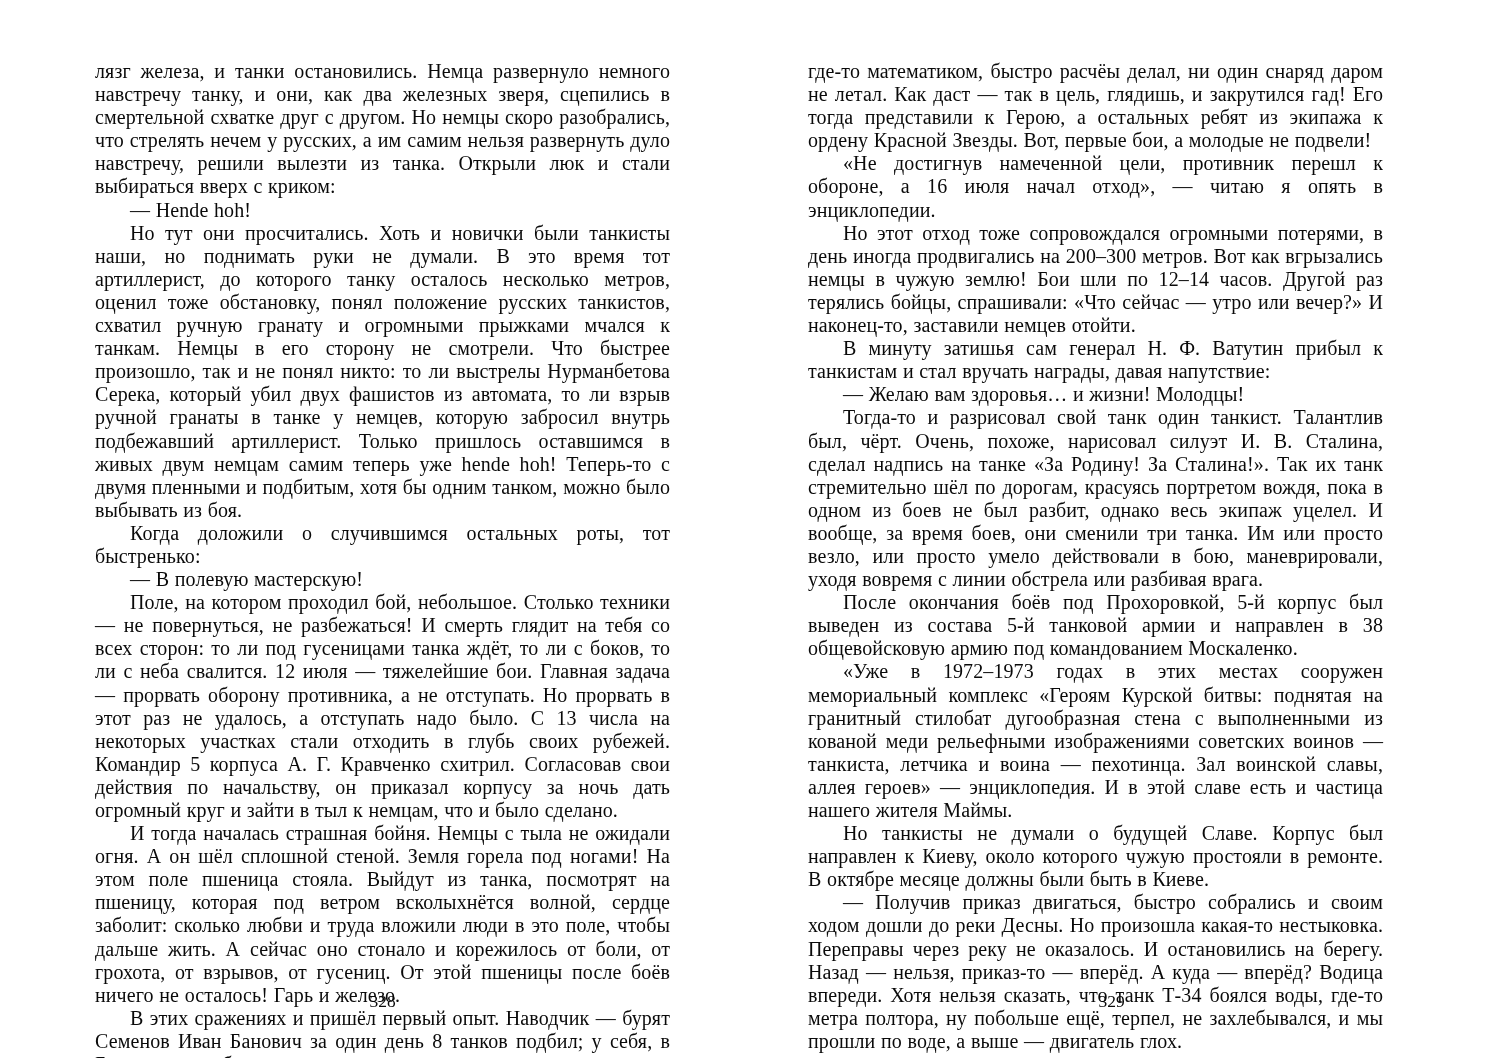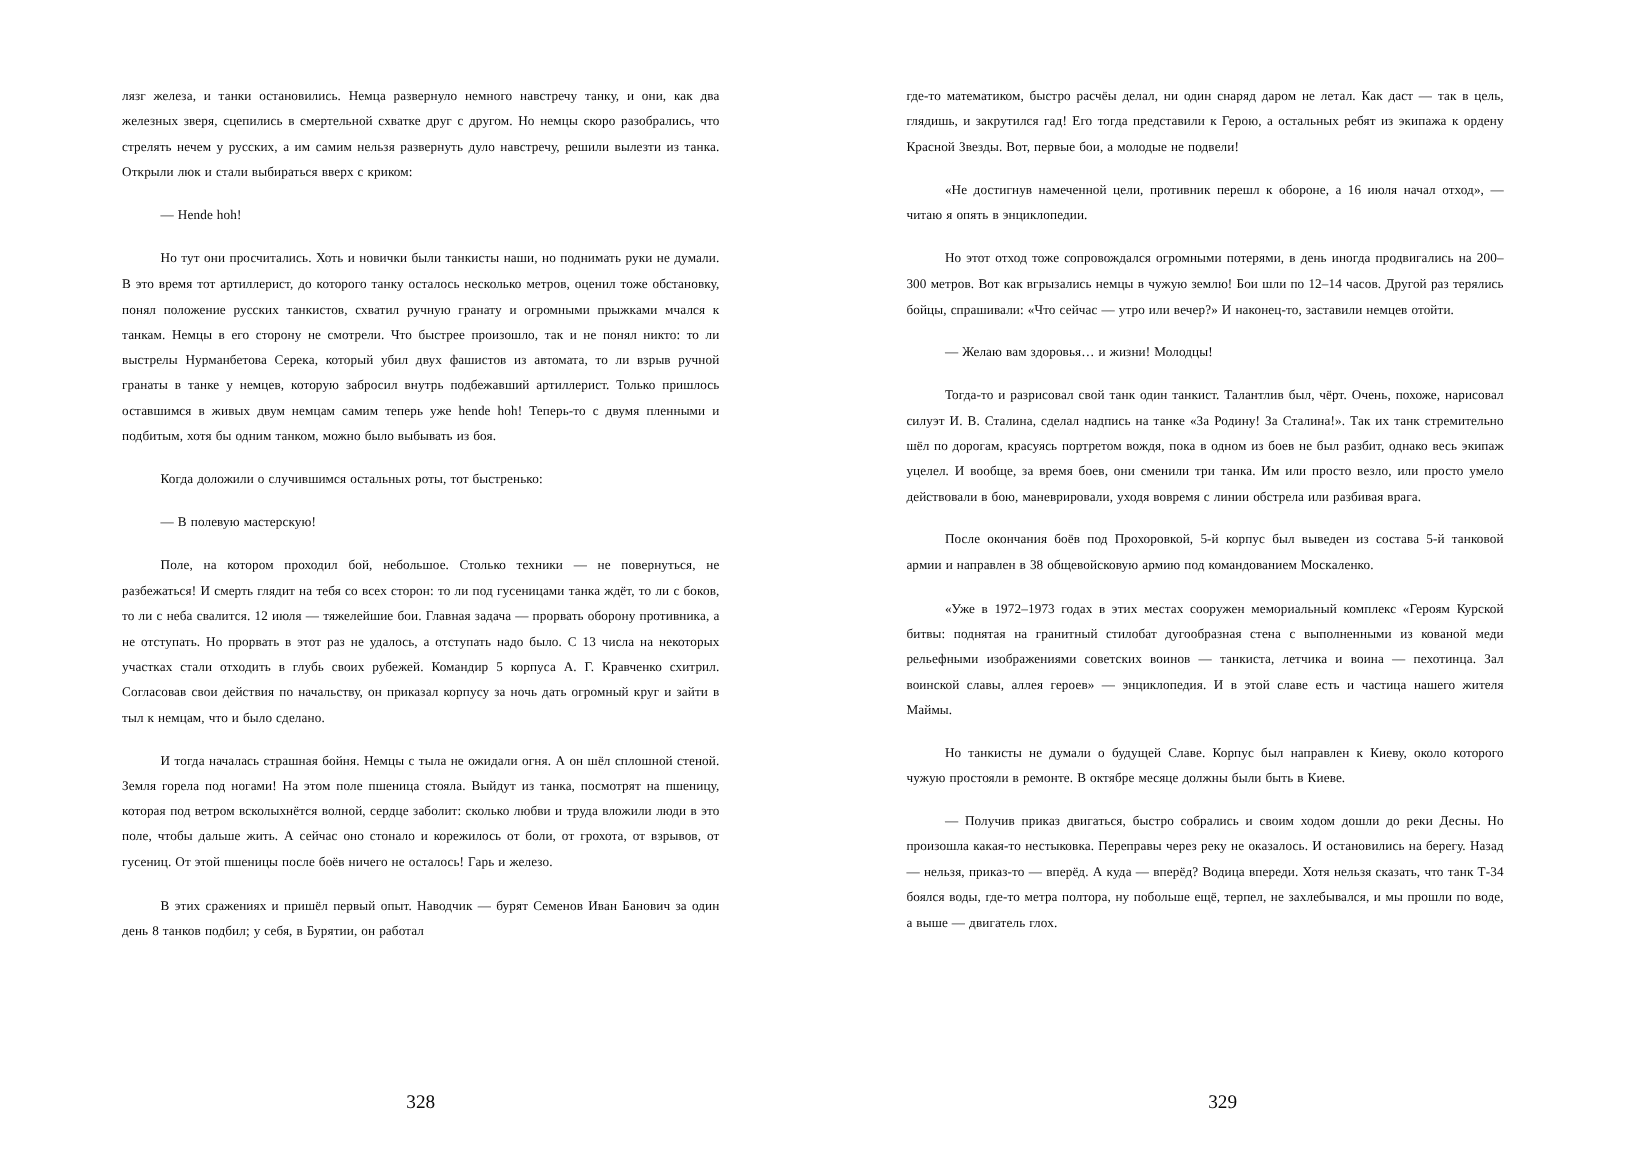--- a/index.html
+++ b/index.html
@@ -20,23 +20,23 @@
     inset: 0;
   }
   .page {
     position: absolute;
     top: 60px;
     width: 575px;
   }
   .page-left  { left: 95px;  }
   .page-right { left: 808px; }
   .page-text p.para {
-    margin: 16px;
+    margin: 0;
     padding: 0;
-    font-size: 12px;
+    font-size: 20px;
     line-height: 23.1px;
     text-align: justify;
     letter-spacing: 0.1px;
     word-spacing: 0.5px;
   }
   .page-text p.para.indent {
     text-indent: 35px;
   }
   .page-number {
     position: absolute;
@@ -65,20 +65,21 @@
         <p class="para indent">И тогда началась страшная бойня. Немцы с тыла не ожидали огня. А он шёл сплошной стеной. Земля горела под ногами! На этом поле пшеница стояла. Выйдут из танка, посмотрят на пшеницу, которая под ветром всколыхнётся волной, сердце заболит: сколько любви и труда вложили люди в это поле, чтобы дальше жить. А сейчас оно стонало и корежилось от боли, от грохота, от взрывов, от гусениц. От этой пшеницы после боёв ничего не осталось! Гарь и железо.</p>
         <p class="para indent">В этих сражениях и пришёл первый опыт. Наводчик — бурят Семенов Иван Банович за один день 8 танков подбил; у себя, в Бурятии, он работал</p>
       </div>
   </section>
 
   <section class="page page-right">
     <div class="page-text">
         <p class="para">где-то математиком, быстро расчёы делал, ни один снаряд даром не летал. Как даст — так в цель, глядишь, и закрутился гад! Его тогда представили к Герою, а остальных ребят из экипажа к ордену Красной Звезды. Вот, первые бои, а молодые не подвели!</p>
         <p class="para indent">«Не достигнув намеченной цели, противник перешл к обороне, а 16 июля начал отход», — читаю я опять в энциклопедии.</p>
         <p class="para indent">Но этот отход тоже сопровождался огромными потерями, в день иногда продвигались на 200–300 метров. Вот как вгрызались немцы в чужую землю! Бои шли по 12–14 часов. Другой раз терялись бойцы, спрашивали: «Что сейчас — утро или вечер?» И наконец-то, заставили немцев отойти.</p>
+        <p class="para indent">В минуту затишья сам генерал Н. Ф. Ватутин прибыл к танкистам и стал вручать награды, давая напутствие:</p>
         <p class="para indent">— Желаю вам здоровья… и жизни! Молодцы!</p>
         <p class="para indent">Тогда-то и разрисовал свой танк один танкист. Талантлив был, чёрт. Очень, похоже, нарисовал силуэт И. В. Сталина, сделал надпись на танке «За Родину! За Сталина!». Так их танк стремительно шёл по дорогам, красуясь портретом вождя, пока в одном из боев не был разбит, однако весь экипаж уцелел. И вообще, за время боев, они сменили три танка. Им или просто везло, или просто умело действовали в бою, маневрировали, уходя вовремя с линии обстрела или разбивая врага.</p>
         <p class="para indent">После окончания боёв под Прохоровкой, 5-й корпус был выведен из состава 5-й танковой армии и направлен в 38 общевойсковую армию под командованием Москаленко.</p>
         <p class="para indent">«Уже в 1972–1973 годах в этих местах сооружен мемориальный комплекс «Героям Курской битвы: поднятая на гранитный стилобат дугообразная стена с выполненными из кованой меди рельефными изображениями советских воинов — танкиста, летчика и воина — пехотинца. Зал воинской славы, аллея героев» — энциклопедия. И в этой славе есть и частица нашего жителя Маймы.</p>
         <p class="para indent">Но танкисты не думали о будущей Славе. Корпус был направлен к Киеву, около которого чужую простояли в ремонте. В октябре месяце должны были быть в Киеве.</p>
         <p class="para indent">— Получив приказ двигаться, быстро собрались и своим ходом дошли до реки Десны. Но произошла какая-то нестыковка. Переправы через реку не оказалось. И остановились на берегу. Назад — нельзя, приказ-то — вперёд. А куда — вперёд? Водица впереди. Хотя нельзя сказать, что танк Т-34 боялся воды, где-то метра полтора, ну побольше ещё, терпел, не захлебывался, и мы прошли по воде, а выше — двигатель глох.</p>
       </div>
   </section>
 
   <div class="page-number page-number-left">328</div>

